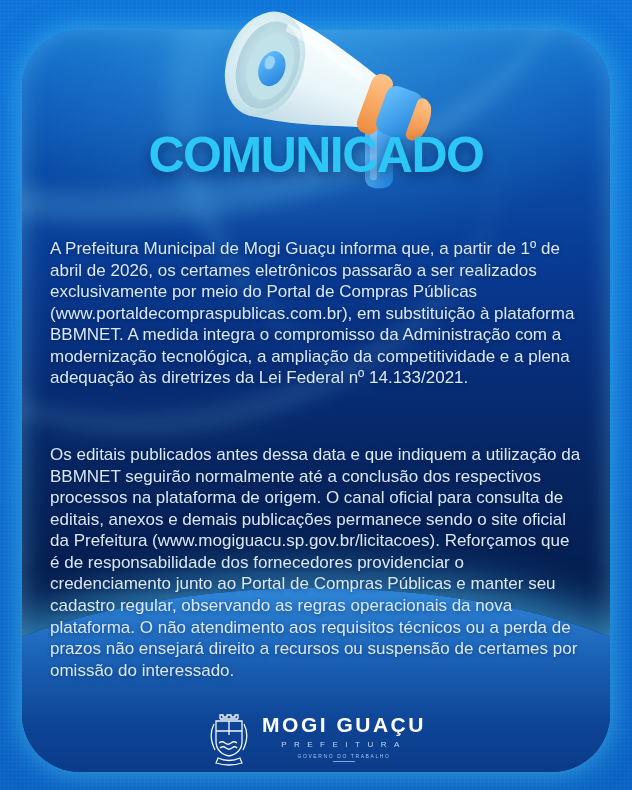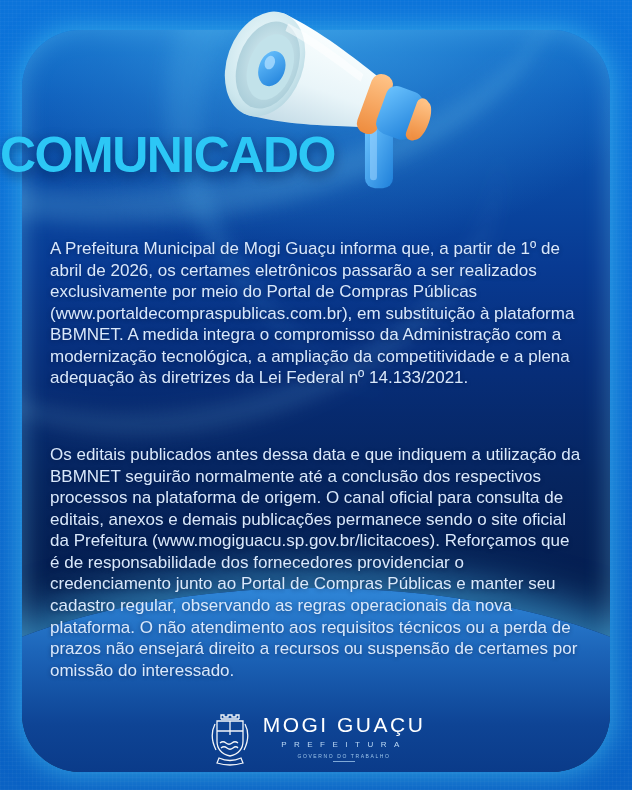--- a/index.html
+++ b/index.html
@@ -67,20 +67,21 @@
     width:880px; height:190px;
     border-radius:50% 50% 0 0 / 100% 100% 0 0;
     background:linear-gradient(180deg,#2f86d8 0%, #1c64b8 34%, #0e4495 72%, #0a3a88 100%);
     box-shadow:0 -10px 42px 6px rgba(80,200,255,0.55);
   }
   .megaphone{
     position:absolute; left:188px; top:0px; width:290px; height:196px; z-index:3;
   }
   .title{
     position:absolute; left:0; right:0; top:132px; z-index:4;
+    text-align:center;
     color:var(--title);
     font-weight:bold;
     font-size:50px;
     letter-spacing:-1.5px;
     line-height:0.92;
     text-shadow:0 4px 12px rgba(2,20,60,0.5);
   }
   .body-copy{
     position:absolute; left:50px; right:50px; z-index:4;
     color:var(--body-text);
@@ -90,21 +91,21 @@
   }
   .p1{top:238px;}
   .p2{top:444px;}
   .footer{
     position:absolute; left:0; right:0; top:710px; z-index:5;
     display:flex; align-items:center; justify-content:center; gap:10px;
   }
   .crest{width:46px;height:56px;flex:0 0 auto;}
   .footer-text{display:flex;flex-direction:column;align-items:center;}
   .footer-city{
-    color:var(--footer-white); font-weight:normal; font-size:21px;
+    color:var(--footer-white); font-weight:bold; font-size:21px;
     letter-spacing:2.5px; line-height:1.05; white-space:nowrap;
   }
   .footer-org{
     color:var(--footer-sub); font-size:8px; letter-spacing:7.5px;
     margin-top:3px; white-space:nowrap;
   }
   .footer-slogan{
     color:#9cc4ea; font-size:5px; letter-spacing:1.6px;
     margin-top:4px; white-space:nowrap;
   }

